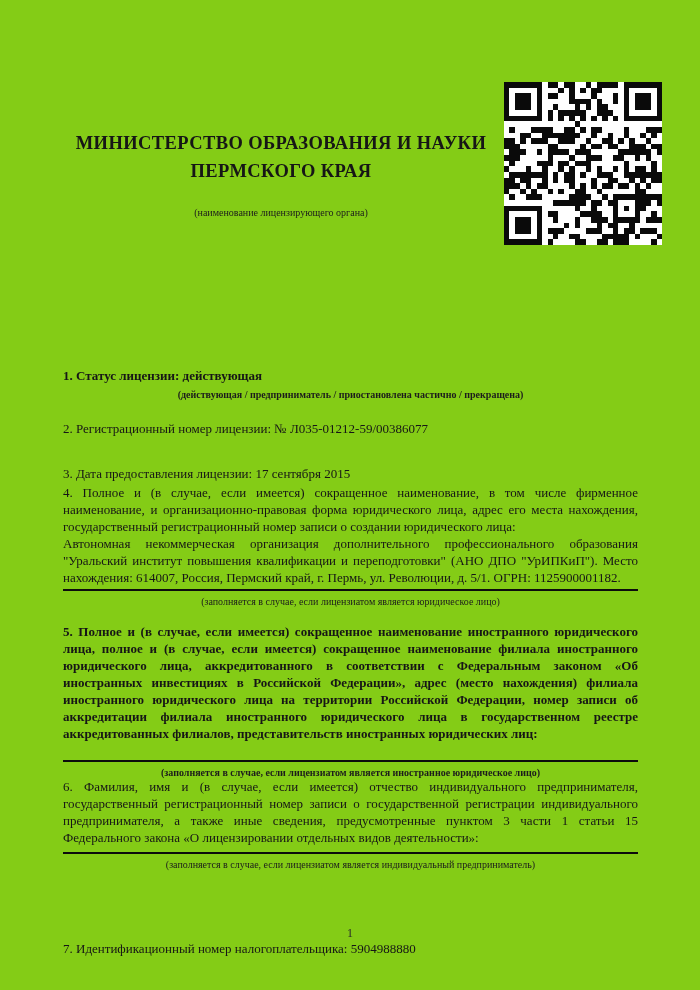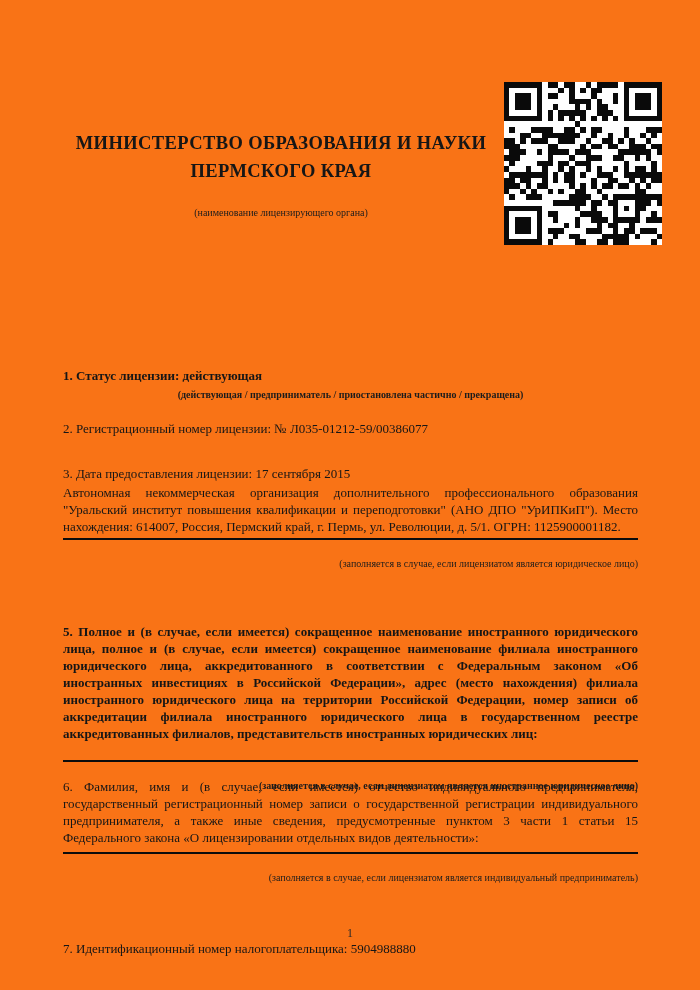--- a/index.html
+++ b/index.html
@@ -1,19 +1,19 @@
 <!DOCTYPE html>
 <html lang="ru"><head>
 <meta charset="utf-8">
 <style>
   html, body { margin:0; padding:0; background:#ffffff; }
   .page {
     position:relative;
     width:700px; height:990px;
-    background:#f97316;
+    background:#84cc16;
     font-family:"Liberation Serif", serif;
     color:#161616;
     overflow:hidden;
   }
   
   .ministry {
     position:absolute; left:63px; top:129px; width:436px;
     text-align:center;
   }
   .ministry-line {
@@ -52,21 +52,21 @@
   .item5 { top:623px;font-weight:bold; }
   .item6 { top:778px; }
   .item7 { top:940px; }
   .rule {
     border:none; border-top:2px solid #0c0c0c;
     margin:1px 0 0 0; width:575px;
   }
   .item4 .rule { margin-top:3px; }
   .item5 .spacer { height:17px; }
   .item6 .rule { margin-top:6px; }
-  .rule + .caption { margin-top:17px;text-align:right; }
+  .rule + .caption { margin-top:4px; }
   
   .page-number {
     position:absolute; left:0; top:926px; width:700px;
     text-align:center; font-size:12px; color:#2a2a2a;
   }
 </style>
 </head>
 <body>
 
 <div class="page">
@@ -506,20 +506,21 @@
 
   <section class="item item2">
     <p>2. Регистрационный номер лицензии: № Л035-01212-59/00386077</p>
   </section>
 
   <section class="item item3">
     <p>3. Дата предоставления лицензии: 17 сентября 2015</p>
   </section>
 
   <section class="item item4">
+    <p class="para">4. Полное и (в случае, если имеется) сокращенное наименование, в том числе фирменное наименование, и организационно-правовая форма юридического лица, адрес его места нахождения, государственный регистрационный номер записи о создании юридического лица:</p>
     <p class="para">Автономная некоммерческая организация дополнительного профессионального образования "Уральский институт повышения квалификации и переподготовки" (АНО ДПО "УрИПКиП"). Место нахождения: 614007, Россия, Пермский край, г. Пермь, ул. Революции, д. 5/1. ОГРН: 1125900001182.</p>
     <hr class="rule">
     <p class="caption">(заполняется в случае, если лицензиатом является юридическое лицо)</p>
   </section>
 
   <section class="item item5">
     <p class="para">5. Полное и (в случае, если имеется) сокращенное наименование иностранного юридического лица, полное и (в случае, если имеется) сокращенное наименование филиала иностранного юридического лица, аккредитованного в соответствии с Федеральным законом «Об иностранных инвестициях в Российской Федерации», адрес (место нахождения) филиала иностранного юридического лица на территории Российской Федерации, номер записи об аккредитации филиала иностранного юридического лица в государственном реестре аккредитованных филиалов, представительств иностранных юридических лиц:</p>
     <div class="spacer"></div>
     <hr class="rule">
     <p class="caption">(заполняется в случае, если лицензиатом является иностранное юридическое лицо)</p>

